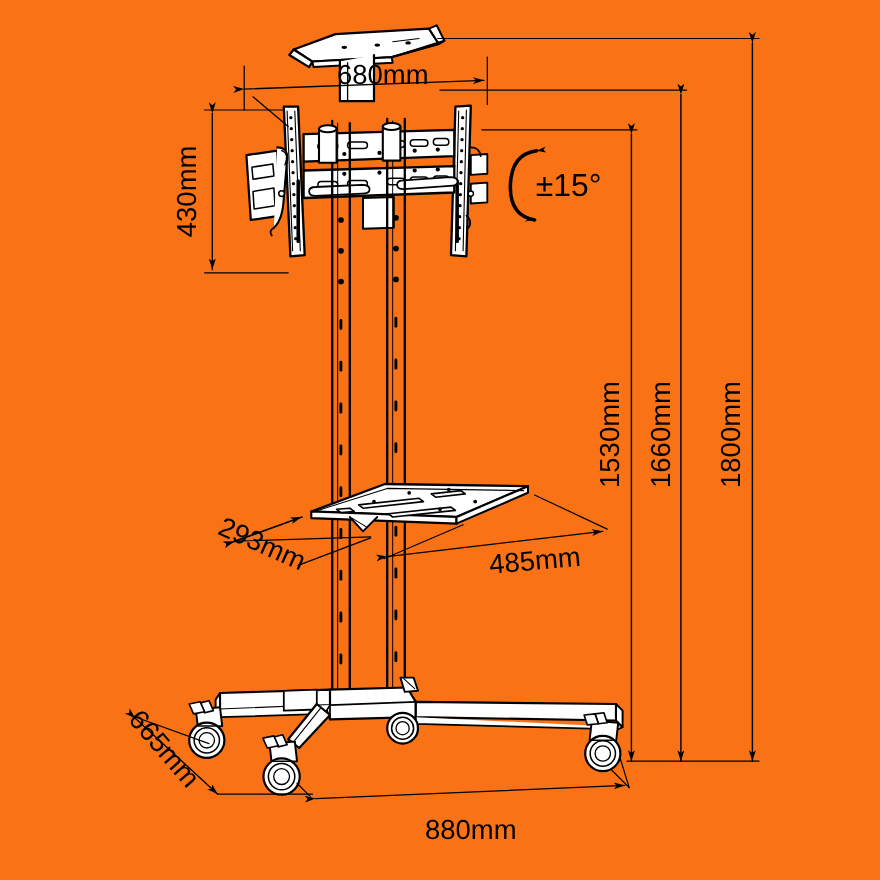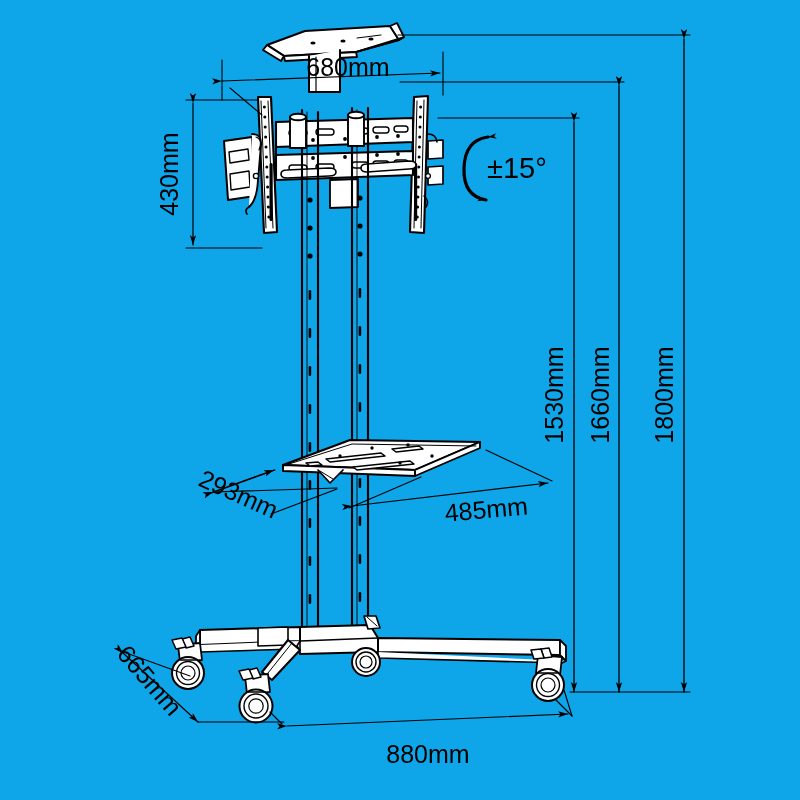--- a/index.html
+++ b/index.html
@@ -4,21 +4,21 @@
 <style>
   html, body {
     margin: 0;
     padding: 0;
     background: #ffffff;
   }
   #stage {
     position: relative;
     width: 800px;
     height: 800px;
-    background: #0ea5e9;
+    background: #f97316;
     overflow: hidden;
     font-family: "Liberation Sans", sans-serif;
   }
   #drawing {
     position: absolute;
     left: 0;
     top: 0;
     width: 800px;
     height: 800px;
   }

